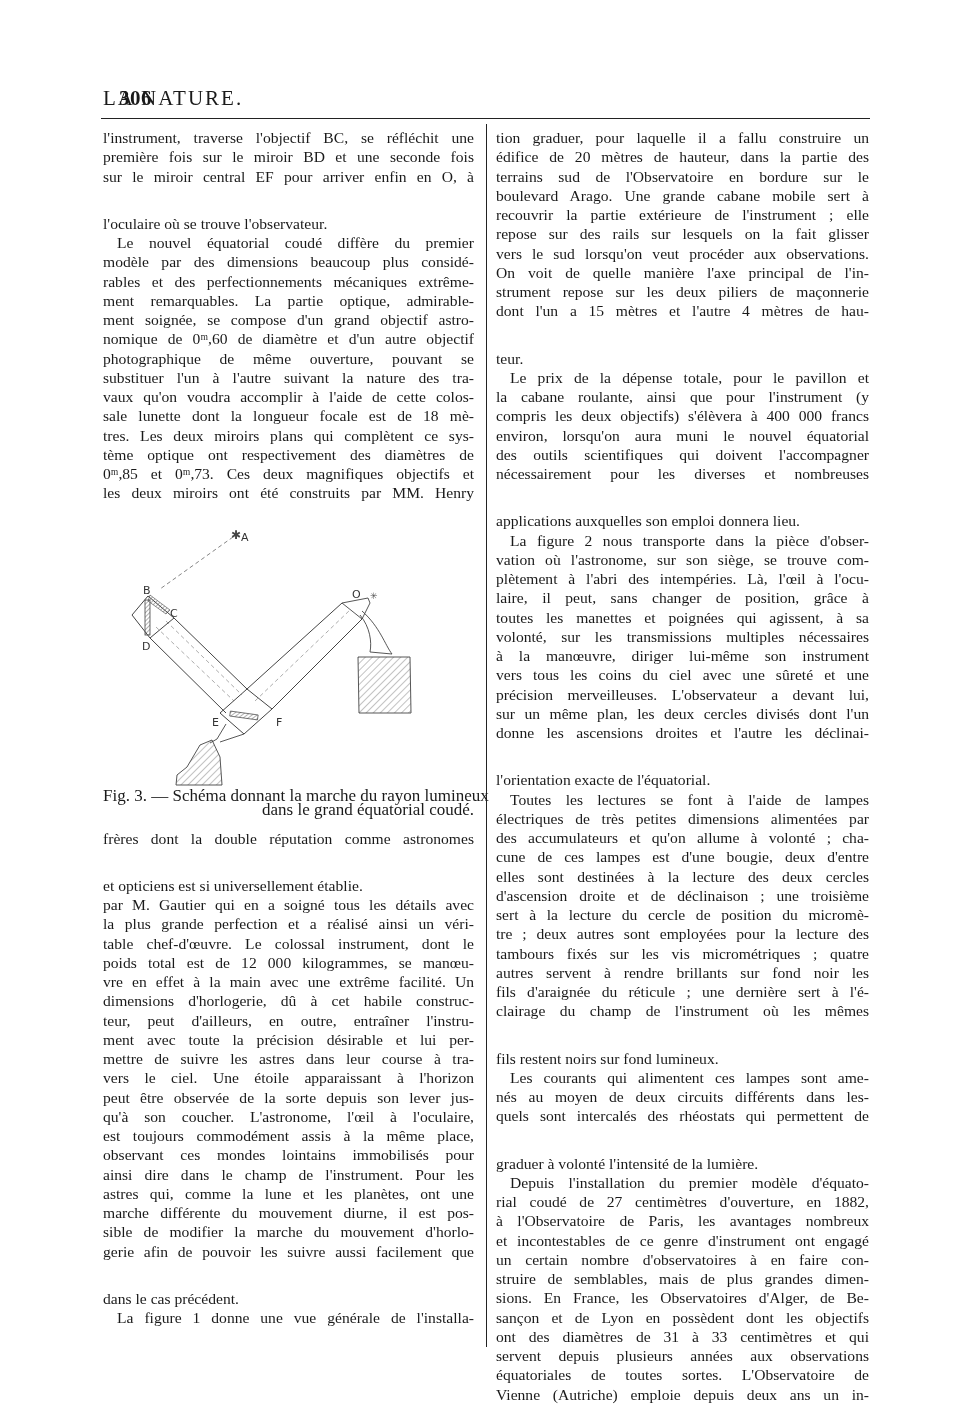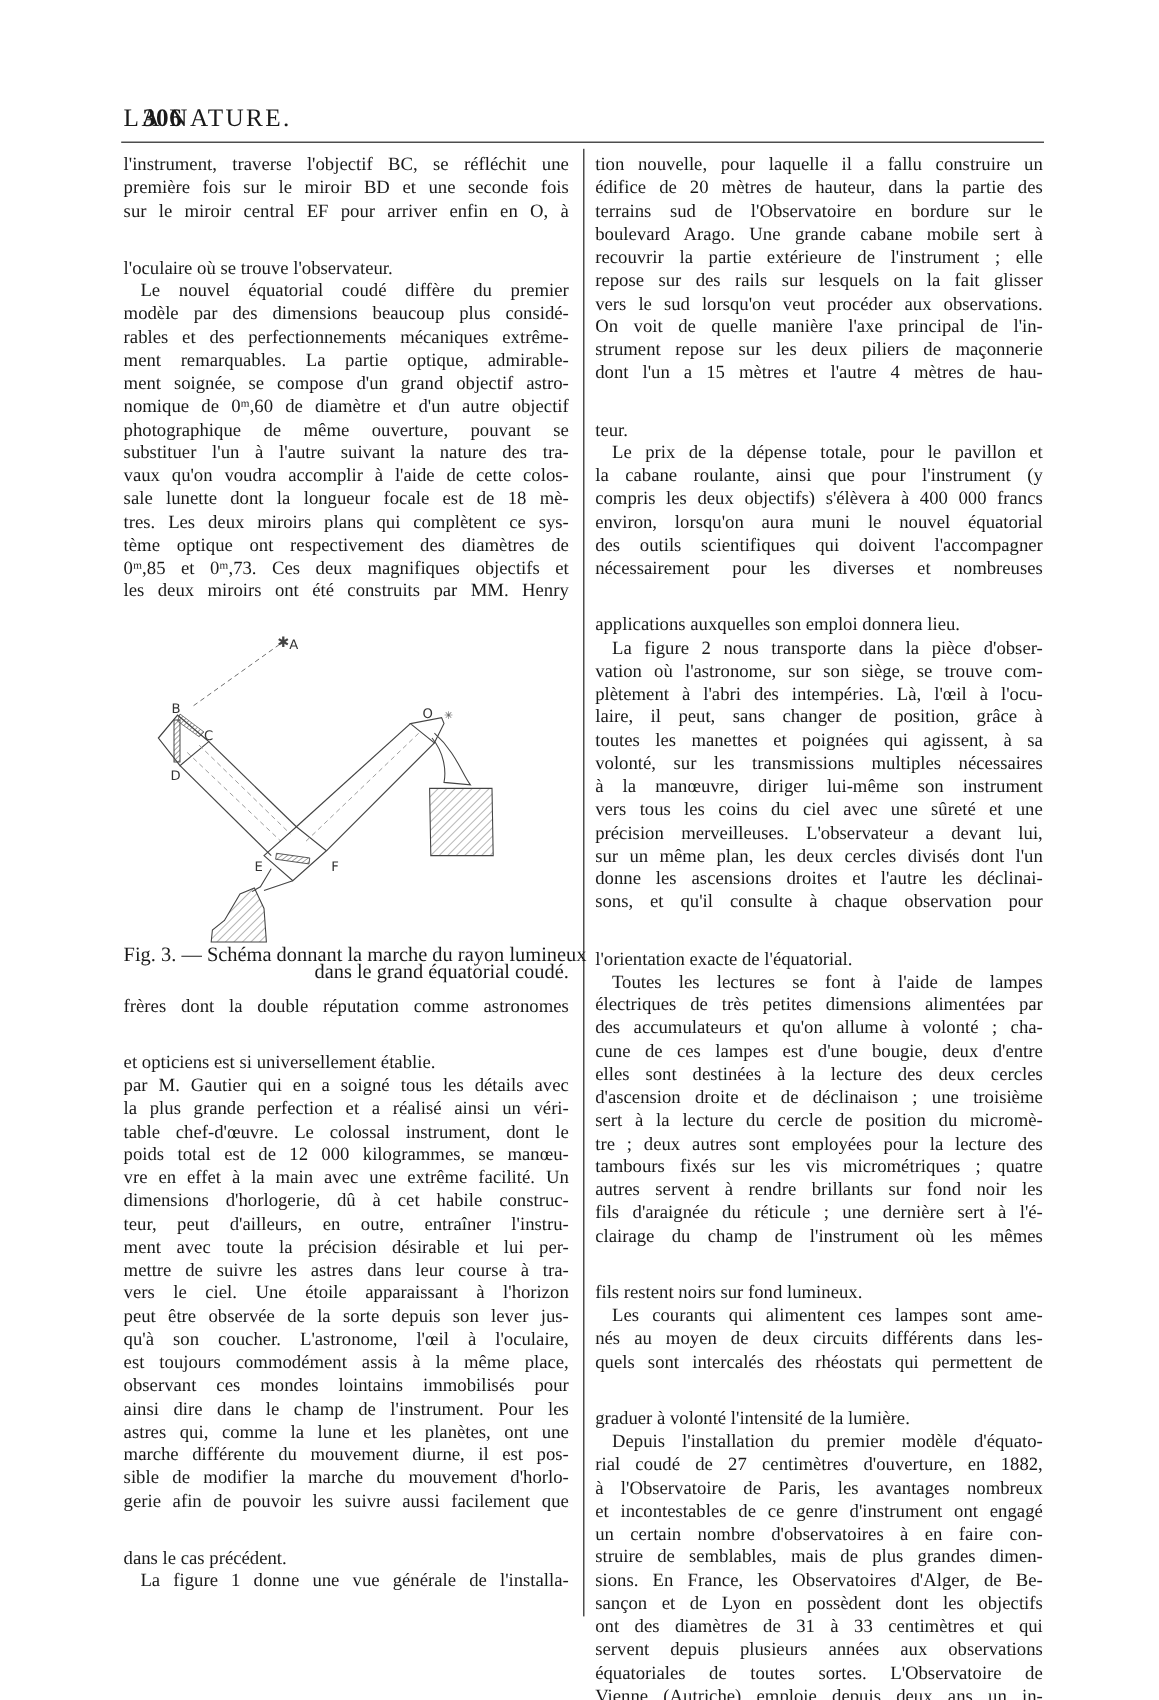--- a/index.html
+++ b/index.html
@@ -131,21 +131,21 @@
       <span class="ln">marche différente du mouvement diurne, il est pos-</span>
       <span class="ln">sible de modifier la marche du mouvement d'horlo-</span>
       <span class="ln">gerie afin de pouvoir les suivre aussi facilement que</span>
       <span class="ln last">dans le cas précédent.</span>
       <span class="ln indent">La figure 1 donne une vue générale de l'installa-</span>
     </div>
 </div>
 
 <div class="col col-right">
   <div id="right-block">
-      <span class="ln">tion nouvelle, pour laquelle il a fallu construire un</span>
+      <span class="ln">tion graduer, pour laquelle il a fallu construire un</span>
       <span class="ln">édifice de 20 mètres de hauteur, dans la partie des</span>
       <span class="ln">terrains sud de l'Observatoire en bordure sur le</span>
       <span class="ln">boulevard Arago. Une grande cabane mobile sert à</span>
       <span class="ln">recouvrir la partie extérieure de l'instrument ; elle</span>
       <span class="ln">repose sur des rails sur lesquels on la fait glisser</span>
       <span class="ln">vers le sud lorsqu'on veut procéder aux observations.</span>
       <span class="ln">On voit de quelle manière l'axe principal de l'in-</span>
       <span class="ln">strument repose sur les deux piliers de maçonnerie</span>
       <span class="ln">dont l'un a 15 mètres et l'autre 4 mètres de hau-</span>
       <span class="ln last">teur.</span>
@@ -160,21 +160,20 @@
       <span class="ln">vation où l'astronome, sur son siège, se trouve com-</span>
       <span class="ln">plètement à l'abri des intempéries. Là, l'œil à l'ocu-</span>
       <span class="ln">laire, il peut, sans changer de position, grâce à</span>
       <span class="ln">toutes les manettes et poignées qui agissent, à sa</span>
       <span class="ln">volonté, sur les transmissions multiples nécessaires</span>
       <span class="ln">à la manœuvre, diriger lui-même son instrument</span>
       <span class="ln">vers tous les coins du ciel avec une sûreté et une</span>
       <span class="ln">précision merveilleuses. L'observateur a devant lui,</span>
       <span class="ln">sur un même plan, les deux cercles divisés dont l'un</span>
       <span class="ln">donne les ascensions droites et l'autre les déclinai-</span>
-      <span class="ln">sons, et qu'il consulte à chaque observation pour</span>
       <span class="ln last">l'orientation exacte de l'équatorial.</span>
       <span class="ln indent">Toutes les lectures se font à l'aide de lampes</span>
       <span class="ln">électriques de très petites dimensions alimentées par</span>
       <span class="ln">des accumulateurs et qu'on allume à volonté ; cha-</span>
       <span class="ln">cune de ces lampes est d'une bougie, deux d'entre</span>
       <span class="ln">elles sont destinées à la lecture des deux cercles</span>
       <span class="ln">d'ascension droite et de déclinaison ; une troisième</span>
       <span class="ln">sert à la lecture du cercle de position du micromè-</span>
       <span class="ln">tre ; deux autres sont employées pour la lecture des</span>
       <span class="ln">tambours fixés sur les vis micrométriques ; quatre</span>

